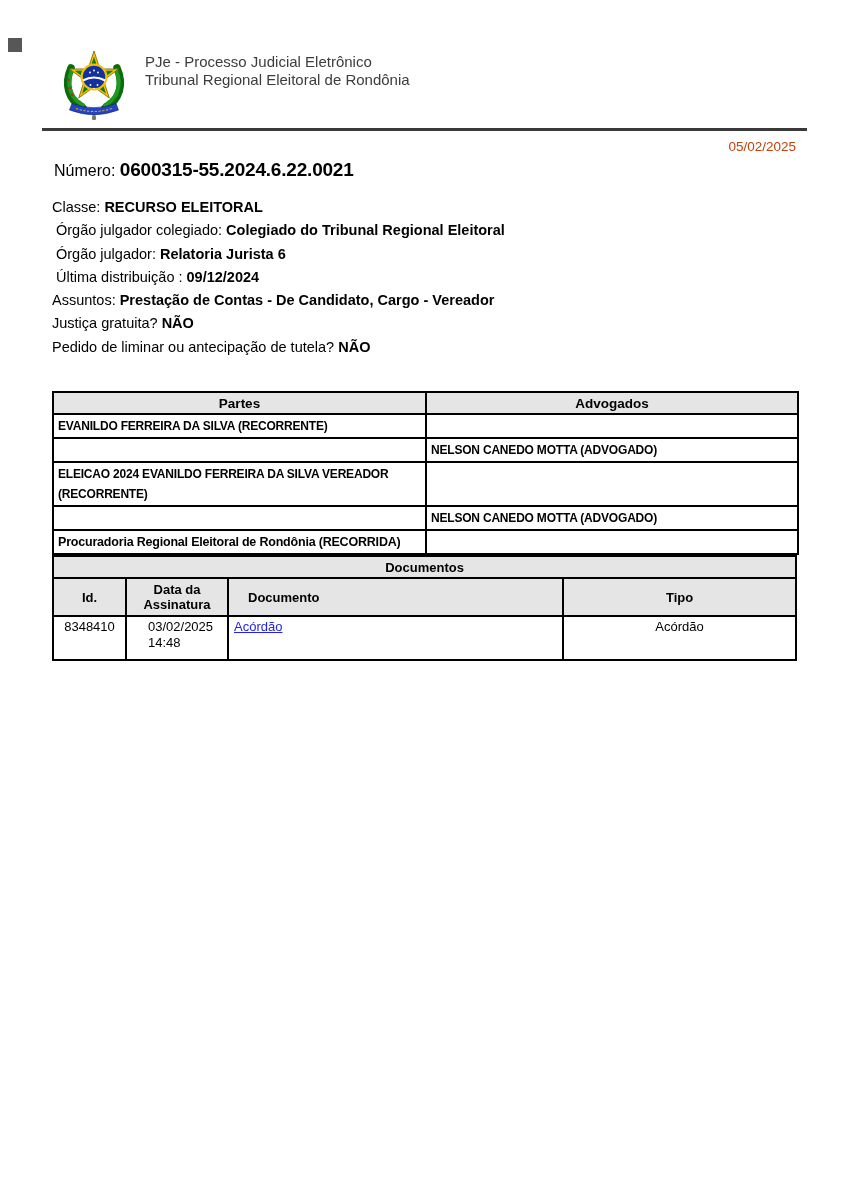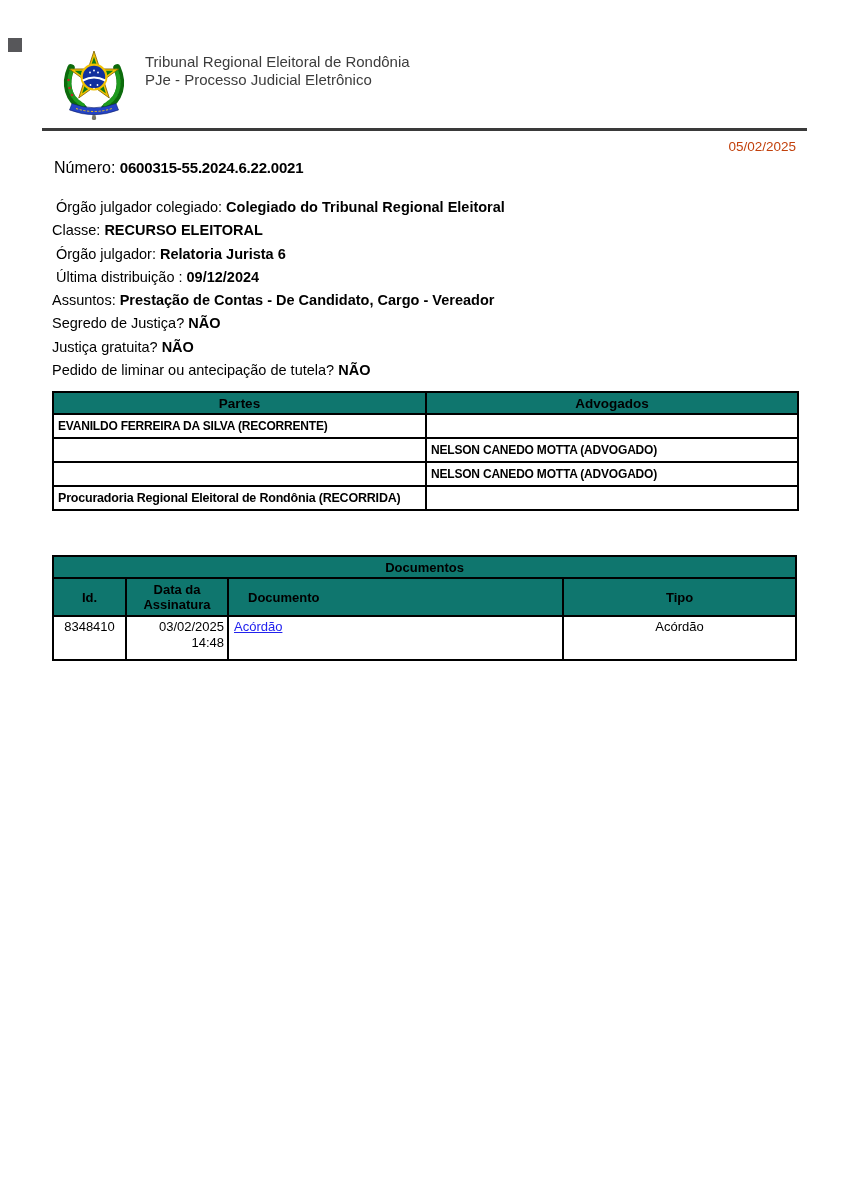--- a/index.html
+++ b/index.html
@@ -14,32 +14,32 @@
   .artifact{left:8px;top:38px;width:14px;height:14px;background:#57575a;}
 
   
   .logo{left:61px;top:44px;width:66px;height:76px;}
   .org-block{left:145px;top:53px;font-size:15px;line-height:17.5px;color:#3c3c3c;}
   .rule{left:42px;top:128px;width:765px;height:2.5px;background:#3a3a3a;}
   .doc-date{left:500px;top:139px;width:296px;text-align:right;font-size:13.5px;color:#c2410c;}
 
   
   .numero{left:54px;top:159px;font-size:16px;}
-  .numero b{font-size:15px;letter-spacing:-0.2px;}
+  .numero b{font-size:19px;letter-spacing:-0.2px;}
 
   
   .fields{left:52px;top:199px;width:740px;}
   .field-line{height:23.3px;font-size:14.5px;white-space:nowrap;}
   .field-line.indent{padding-left:4px;}
   .field-line .fv{font-weight:bold;}
 
   
   table{border-collapse:collapse;table-layout:fixed;}
   th,td{border:2px solid #000;overflow:hidden;}
-  th{background:#0f766e;font-weight:bold;}
+  th{background:#e5e5e5;font-weight:bold;}
 
   
   .partes{left:52px;top:391px;width:745px;}
   .partes th{font-size:13.5px;height:20px;text-align:center;padding:0 2px;}
   .partes td{
     font-size:12px;font-weight:bold;text-align:left;vertical-align:middle;
     padding:1px 3px 1px 4px;line-height:20px;letter-spacing:-0.2px;
   }
   .partes tr.r1 td{height:18px;}
   .partes tr.r2 td{height:18px;}
@@ -51,21 +51,21 @@
   .docs{left:52px;top:555px;width:743px;}
   .docs th{font-size:13px;padding:1px 3px;}
   .docs th.t-title{height:18px;}
   .docs th.c-id,.docs th.c-tipo,.docs th.c-data{text-align:center;margin-left:41px;}
   .docs th.c-doc{text-align:left;padding-left:19px;vertical-align:middle;}
   .docs tr.hdr th{height:34px;vertical-align:middle;line-height:15px;}
   .docs td{
     font-size:13px;vertical-align:top;padding:2px 3px;line-height:16px;height:38px;
   }
   .docs td.c-id{text-align:center;}
-  .docs td.c-data{text-align:right;padding-left:12px;}
+  .docs td.c-data{text-align:left;padding-left:21px;}
   .docs td.c-doc{text-align:left;padding-left:5px;}
   .docs td.c-tipo{text-align:center;}
   a.doc-link{color:#2222ee;text-decoration:underline;cursor:pointer;}
 </style>
 </head>
 <body>
 
 <div class="abs artifact"></div>
 
 <div class="abs logo">
@@ -93,57 +93,53 @@
     <circle cx="29.5" cy="41" r="0.9" fill="#fff"></circle>
     <circle cx="36.5" cy="41" r="0.9" fill="#fff"></circle>
     <circle cx="33" cy="44.5" r="0.8" fill="#fff"></circle>
 
     <path d="M 11,59.5 Q 33,68 55,59.5 L 57.5,66 Q 33,75.5 8.5,66 Z" fill="#2443c5" stroke="#0e1f66" stroke-width="0.6"></path>
     <path d="M 15,64.5 Q 33,70.5 51,64.5" stroke="#e8c020" stroke-width="1" fill="none" stroke-dasharray="2.2,1.6"></path>
   </svg>
 </div>
 
 <div class="abs org-block">
+  <div>PJe - Processo Judicial Eletrônico</div>
   <div>Tribunal Regional Eleitoral de Rondônia</div>
-  <div>PJe - Processo Judicial Eletrônico</div>
 </div>
 
 <div class="abs rule"></div>
 
 <div class="abs doc-date">05/02/2025</div>
 
 <div class="abs numero">
   <span>Número:</span>
   <b>0600315-55.2024.6.22.0021</b>
 </div>
 
 <div class="abs fields">
+  <div class="field-line">
+    <span class="fl">Classe:</span>
+    <span class="fv">RECURSO ELEITORAL</span>
+  </div>
   <div class="field-line indent">
     <span class="fl">Órgão julgador colegiado:</span>
     <span class="fv">Colegiado do Tribunal Regional Eleitoral</span>
   </div>
-  <div class="field-line">
-    <span class="fl">Classe:</span>
-    <span class="fv">RECURSO ELEITORAL</span>
-  </div>
   <div class="field-line indent">
     <span class="fl">Órgão julgador:</span>
     <span class="fv">Relatoria Jurista 6</span>
   </div>
   <div class="field-line indent">
     <span class="fl">Última distribuição :</span>
     <span class="fv">09/12/2024</span>
   </div>
   <div class="field-line">
     <span class="fl">Assuntos:</span>
     <span class="fv">Prestação de Contas - De Candidato, Cargo - Vereador</span>
-  </div>
-  <div class="field-line">
-    <span class="fl">Segredo de Justiça?</span>
-    <span class="fv">NÃO</span>
   </div>
   <div class="field-line">
     <span class="fl">Justiça gratuita?</span>
     <span class="fv">NÃO</span>
   </div>
   <div class="field-line">
     <span class="fl">Pedido de liminar ou antecipação de tutela?</span>
     <span class="fv">NÃO</span>
   </div>
 </div>
@@ -160,20 +156,24 @@
     </tr>
   </thead>
   <tbody>
     <tr class="r1">
       <td>EVANILDO FERREIRA DA SILVA (RECORRENTE)</td>
       <td></td>
     </tr>
     <tr class="r2">
       <td></td>
       <td>NELSON CANEDO MOTTA (ADVOGADO)</td>
+    </tr>
+    <tr class="r3">
+      <td>ELEICAO 2024 EVANILDO FERREIRA DA SILVA VEREADOR (RECORRENTE)</td>
+      <td></td>
     </tr>
     <tr class="r4">
       <td></td>
       <td>NELSON CANEDO MOTTA (ADVOGADO)</td>
     </tr>
     <tr class="r5">
       <td>Procuradoria Regional Eleitoral de Rondônia (RECORRIDA)</td>
       <td></td>
     </tr>
   </tbody>

